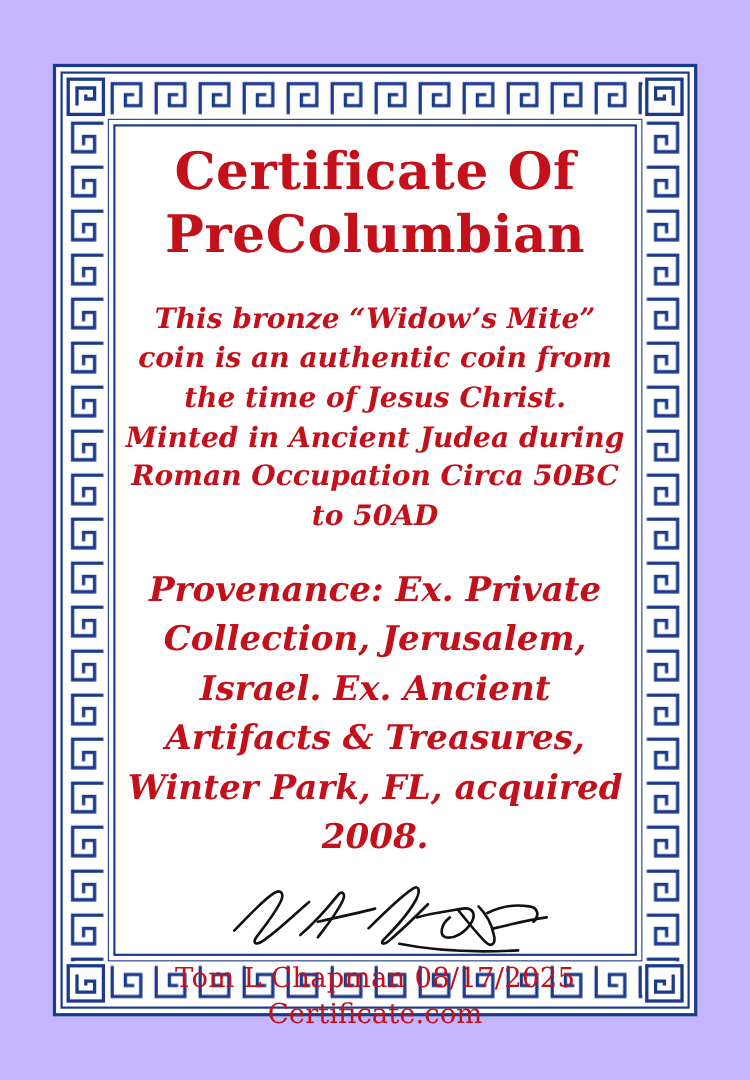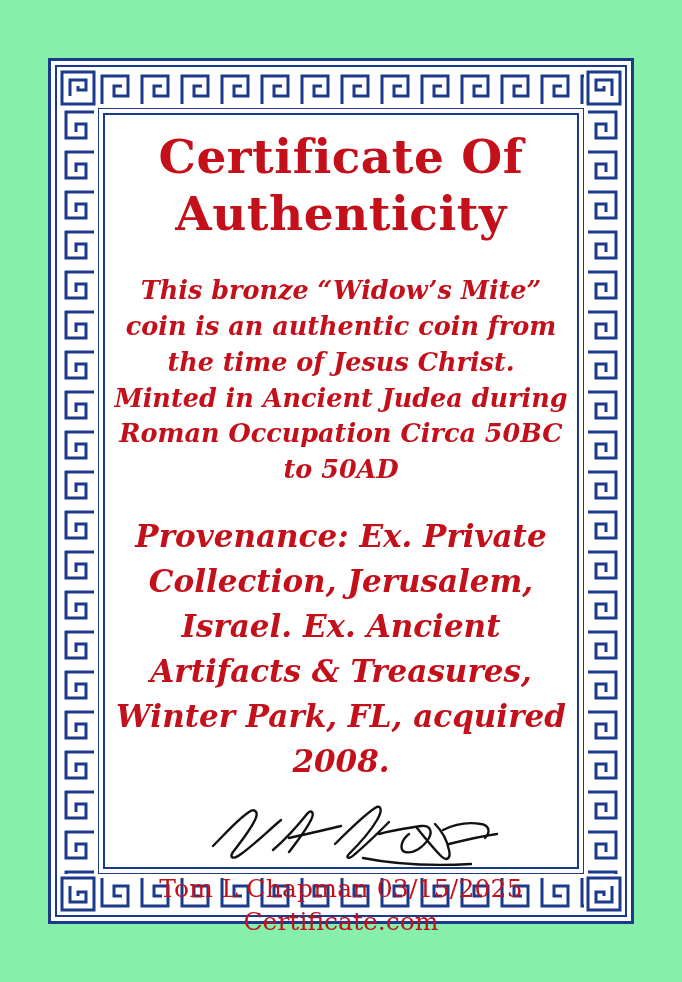--- a/index.html
+++ b/index.html
@@ -11,21 +11,21 @@
     width: 682px;
     height: 982px;
     font-family: "Liberation Serif", serif;
     overflow: hidden;
   }
 
   #certificate {
     position: relative;
     width: 682px;
     height: 982px;
-    background: #86efac;
+    background: #c4b5fd;
     box-sizing: border-box;
   }
 
   
   .frame-outer {
     position: absolute;
     left: 48px;
     top: 58px;
     width: 586px;
     height: 866px;
@@ -241,21 +241,21 @@
         <rect x="4" y="4" width="32" height="32"></rect>
         <path d="M28 12 L28 28 L12 28 L12 18 L20 18 L20 22"></path>
       </g>
     </svg>
   </div>
 
   <div class="content">
 
     <h1 class="title">
       <span>Certificate Of</span><br>
-      <span>Authenticity</span>
+      <span>PreColumbian</span>
     </h1>
 
     <p class="body-block para1">This bronze “Widow’s Mite” coin is an authentic coin from the time of Jesus Christ. Minted in Ancient Judea during Roman Occupation Circa 50BC to 50AD</p>
 
     <p class="body-block para2">Provenance: Ex. Private Collection, Jerusalem, Israel. Ex. Ancient Artifacts &amp; Treasures, Winter Park, FL, acquired 2008.</p>
 
     <div class="sig-wrap">
       <svg width="300" height="78" viewBox="0 0 300 78" xmlns="http://www.w3.org/2000/svg" aria-label="signature">
         <g fill="none" stroke="#111111" stroke-width="2.4" stroke-linecap="round">
           <path d="M10 52 C22 40 34 26 46 18 C52 14 56 18 52 26 C46 38 36 50 30 58 C26 64 30 66 38 60 C52 50 66 36 78 26"></path>
@@ -264,17 +264,17 @@
           <path d="M132 50 C146 36 160 22 172 14 C178 10 180 16 174 26 C166 40 154 52 146 60 C142 64 146 66 152 60 C164 50 176 38 186 28"></path>
           <path d="M176 40 C190 36 206 34 218 32 C226 31 230 36 226 44 C220 54 210 60 202 58 C196 56 198 46 206 40"></path>
           <path d="M214 34 C222 44 230 54 238 62 C244 68 248 64 246 56 C244 46 238 36 232 30"></path>
           <path d="M240 36 C252 30 266 28 278 30 C286 31 288 38 282 44"></path>
           <path d="M246 50 C262 46 280 42 294 40"></path>
           <path d="M160 64 C190 70 230 72 268 70"></path>
         </g>
       </svg>
     </div>
 
-    <p class="signer">Tom L Chapman 03/15/2025</p>
+    <p class="signer">Tom L Chapman 08/17/2025</p>
     <p class="website">Certificate.com</p>
 
   </div>
 </div>
 
 </body></html>

